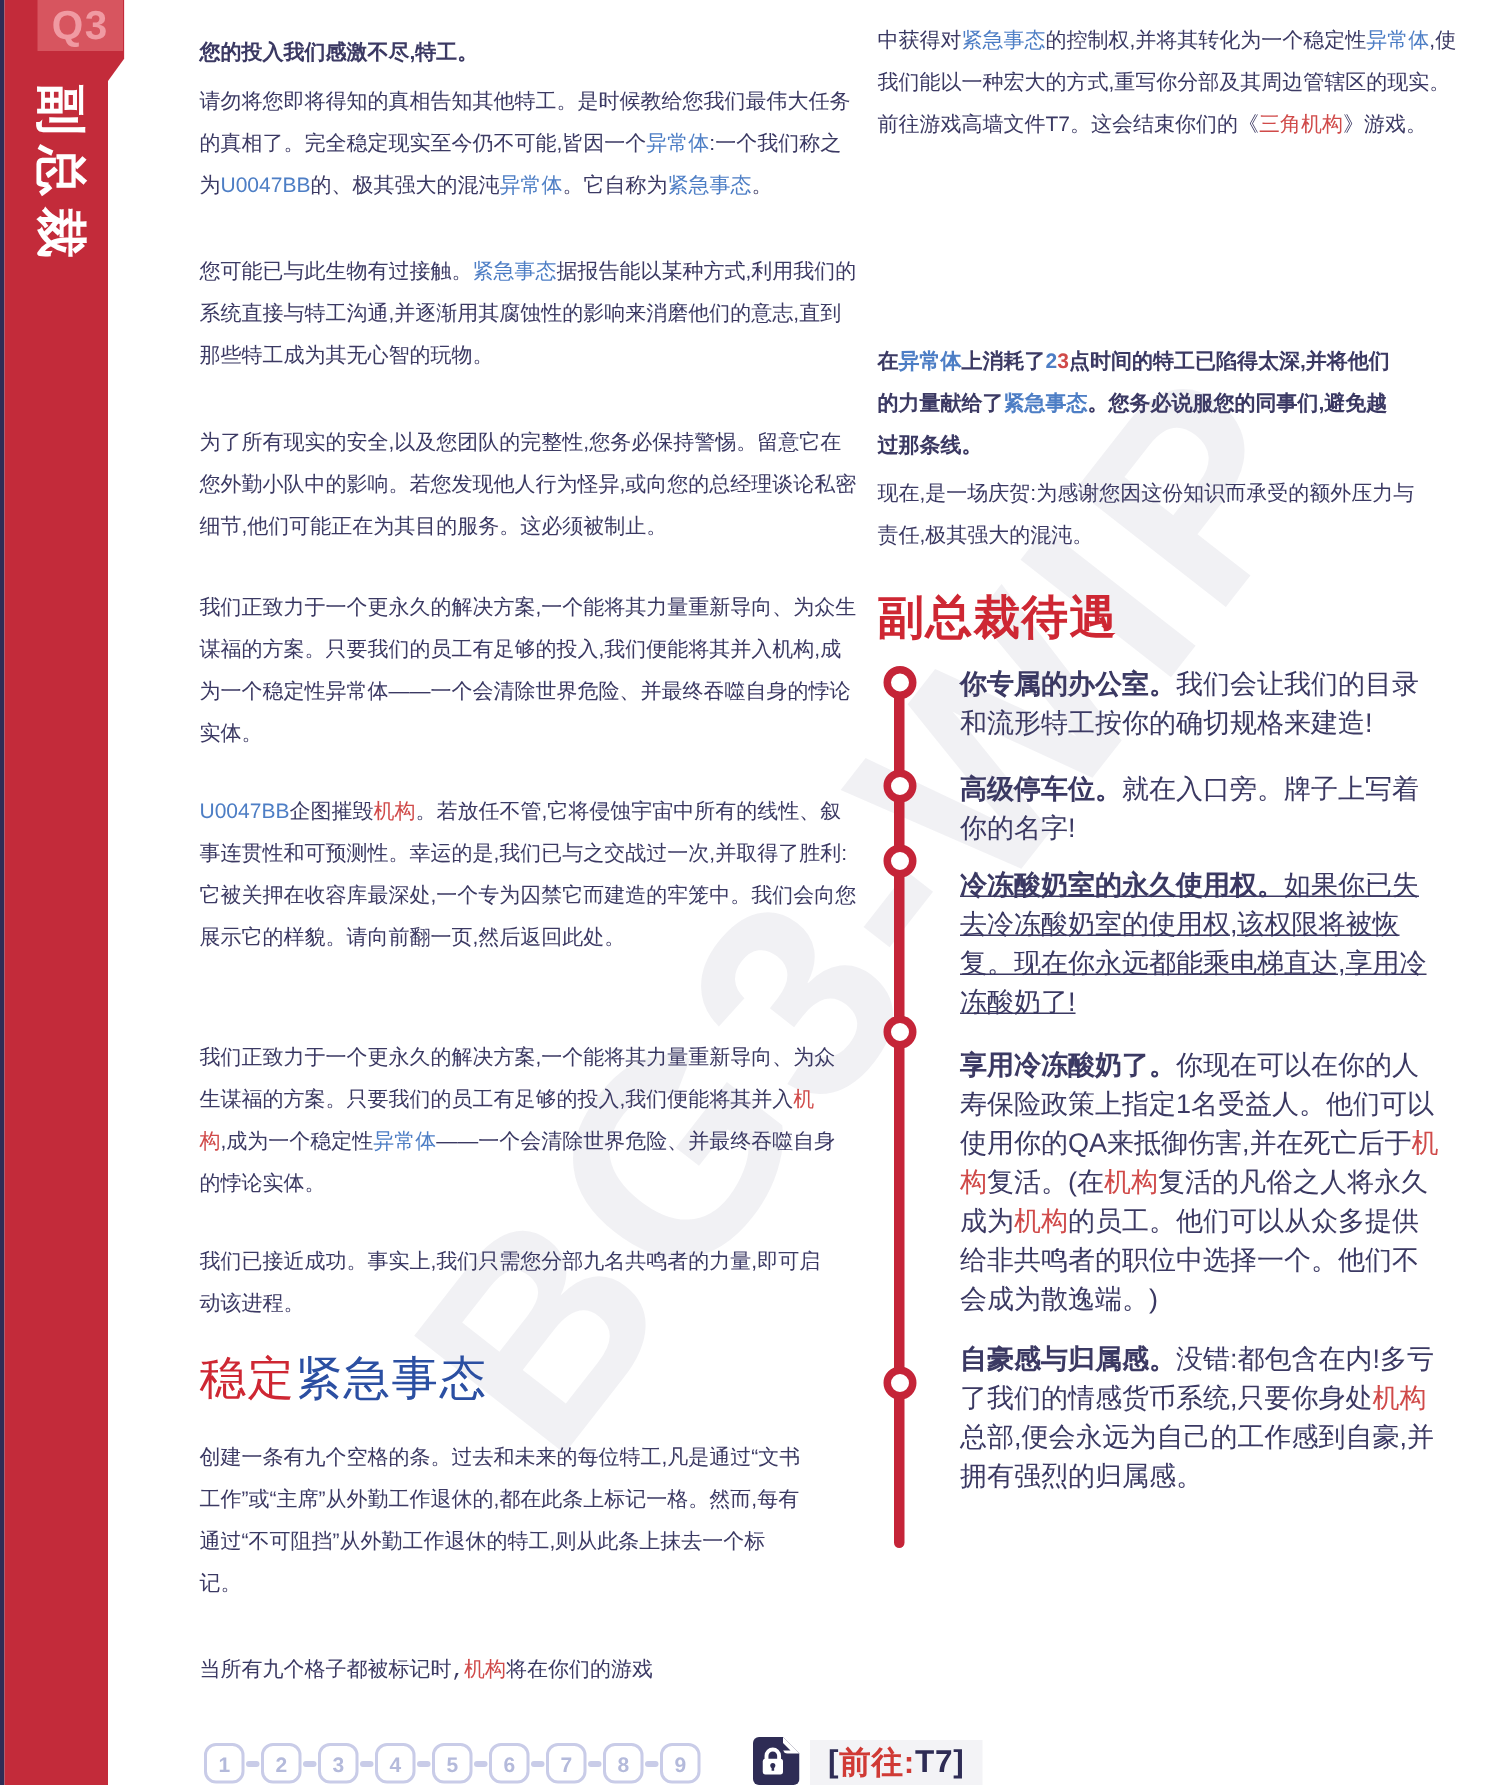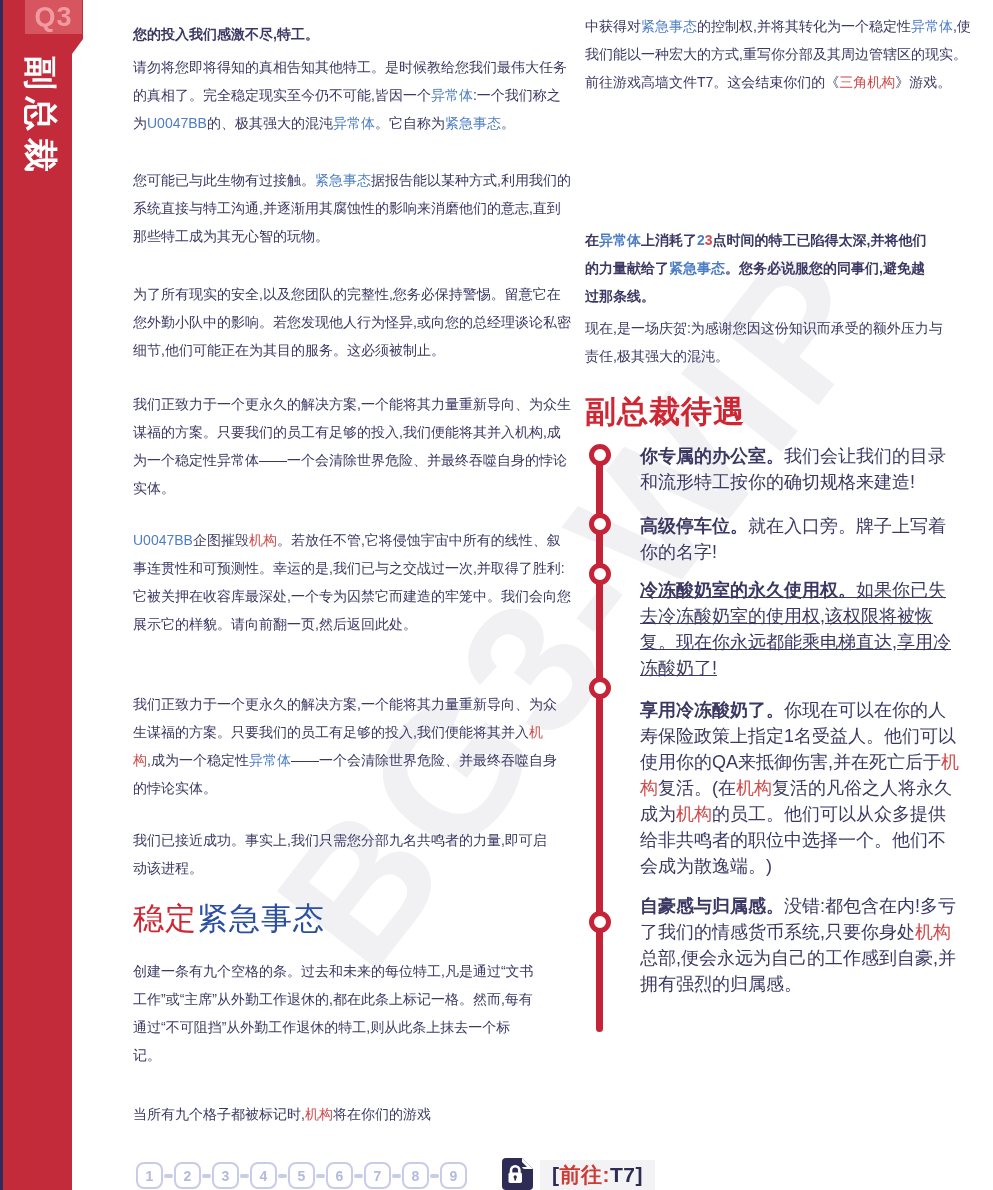--- a/index.html
+++ b/index.html
@@ -75,21 +75,21 @@
   <div class="col-left para lead" style="top:20px;width:440px;">您的投入我们感激不尽,特工。</div>
   <div class="col-left para" style="top:53px;width:440px;"><span class="seg-n">请勿将您即将得知的真相告知其他特工。是时候教给您我们最伟大任务的真相了。完全稳定现实至今仍不可能,皆因一个</span><span class="seg-b">异常体</span><span class="seg-n">:一个我们称之为</span><span class="seg-b">U0047BB</span><span class="seg-n">的、极其强大的混沌</span><span class="seg-b">异常体</span><span class="seg-n">。它自称为</span><span class="seg-b">紧急事态</span><span class="seg-n">。</span></div>
   <div class="col-left para" style="top:280px;width:438px;"><span class="seg-n">为了所有现实的安全,以及您团队的完整性,您务必保持警惕。留意它在您外勤小队中的影响。若您发现他人行为怪异,或向您的总经理谈论私密细节,他们可能正在为其目的服务。这必须被制止。</span></div>
   <div class="col-left para" style="top:166px;width:440px;"><span class="seg-n">您可能已与此生物有过接触。</span><span class="seg-b">紧急事态</span><span class="seg-n">据报告能以某种方式,利用我们的系统直接与特工沟通,并逐渐用其腐蚀性的影响来消磨他们的意志,直到那些特工成为其无心智的玩物。</span></div>
   <div class="col-left para" style="top:390px;width:440px;"><span class="seg-n">我们正致力于一个更永久的解决方案,一个能将其力量重新导向、为众生谋福的方案。只要我们的员工有足够的投入,我们便能将其并入机构,成为一个稳定性异常体——一个会清除世界危险、并最终吞噬自身的悖论实体。</span></div>
   <div class="col-left para" style="top:526px;width:440px;"><span class="seg-b">U0047BB</span><span class="seg-n">企图摧毁</span><span class="seg-r">机构</span><span class="seg-n">。若放任不管,它将侵蚀宇宙中所有的线性、叙事连贯性和可预测性。幸运的是,我们已与之交战过一次,并取得了胜利:它被关押在收容库最深处,一个专为囚禁它而建造的牢笼中。我们会向您展示它的样貌。请向前翻一页,然后返回此处。</span></div>
   <div class="col-left para" style="top:690px;width:424px;"><span class="seg-n">我们正致力于一个更永久的解决方案,一个能将其力量重新导向、为众生谋福的方案。只要我们的员工有足够的投入,我们便能将其并入</span><span class="seg-r">机构</span><span class="seg-n">,成为一个稳定性</span><span class="seg-b">异常体</span><span class="seg-n">——一个会清除世界危险、并最终吞噬自身的悖论实体。</span></div>
   <div class="col-left para" style="top:826px;width:424px;"><span class="seg-n">我们已接近成功。事实上,我们只需您分部九名共鸣者的力量,即可启动该进程。</span></div>
   <div class="col-left sec-heading" style="top:900px;width:440px;"><span class="seg-hr">稳定</span><span class="seg-hb">紧急事态</span></div>
   <div class="col-left para" style="top:957px;width:402px;"><span class="seg-n">创建一条有九个空格的条。过去和未来的每位特工,凡是通过“文书工作”或“主席”从外勤工作退休的,都在此条上标记一格。然而,每有通过“不可阻挡”从外勤工作退休的特工,则从此条上抹去一个标记。</span></div>
-  <div class="col-left para" style="top:1100px;width:460px;"><span class="seg-n">当所有九个格子都被标记时,</span><span class="seg-r">机构</span><span class="seg-n">将在你们的游戏</span></div>
+  <div class="col-left para" style="top:1100px;width:460px;font-family:Liberation Mono, monospace;"><span class="seg-n">当所有九个格子都被标记时,</span><span class="seg-r">机构</span><span class="seg-n">将在你们的游戏</span></div>
 
   <div class="col-right para" style="top:12px;width:388px;"><span class="seg-n">中获得对</span><span class="seg-b">紧急事态</span><span class="seg-n">的控制权,并将其转化为一个稳定性</span><span class="seg-b">异常体</span><span class="seg-n">,使我们能以一种宏大的方式,重写你分部及其周边管辖区的现实。前往游戏高墙文件T7。这会结束你们的《</span><span class="seg-r">三角机构</span><span class="seg-n">》游戏。</span></div>
   <div class="col-right para" style="top:226px;width:352px;font-weight:bold;"><span class="seg-n">在</span><span class="seg-b">异常体</span><span class="seg-n">上消耗了</span><span class="seg-b">2</span><span class="seg-r">3</span><span class="seg-n">点时间的特工已陷得太深,并将他们的力量献给了</span><span class="seg-b">紧急事态</span><span class="seg-n">。您务必说服您的同事们,避免越过那条线。</span></div>
   <div class="col-right para" style="top:314px;width:368px;"><span class="seg-n">现在,是一场庆贺:为感谢您因这份知识而承受的额外压力与责任,极其强大的混沌。</span></div>
   <div class="col-right benefits-heading" style="top:393px;width:388px;">副总裁待遇</div>
 
   <div class="timeline-line"></div>
   <div class="timeline-dot" style="top:444px;"></div>
   <div class="timeline-dot" style="top:513px;"></div>
   <div class="timeline-dot" style="top:563px;"></div>

